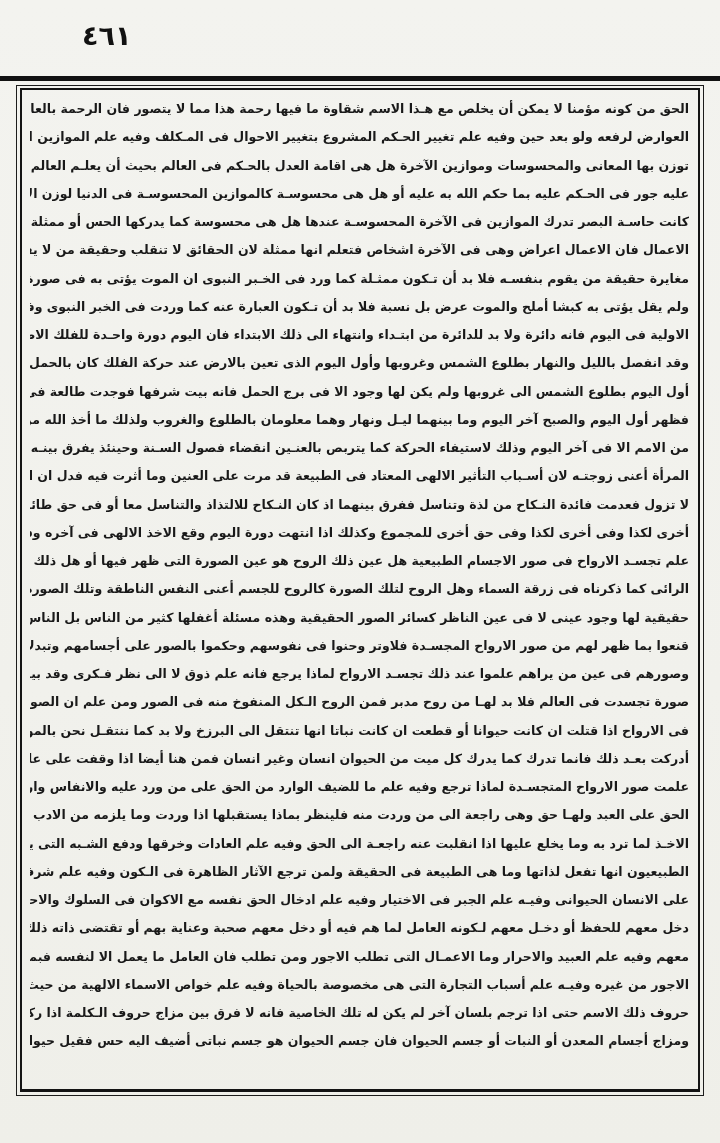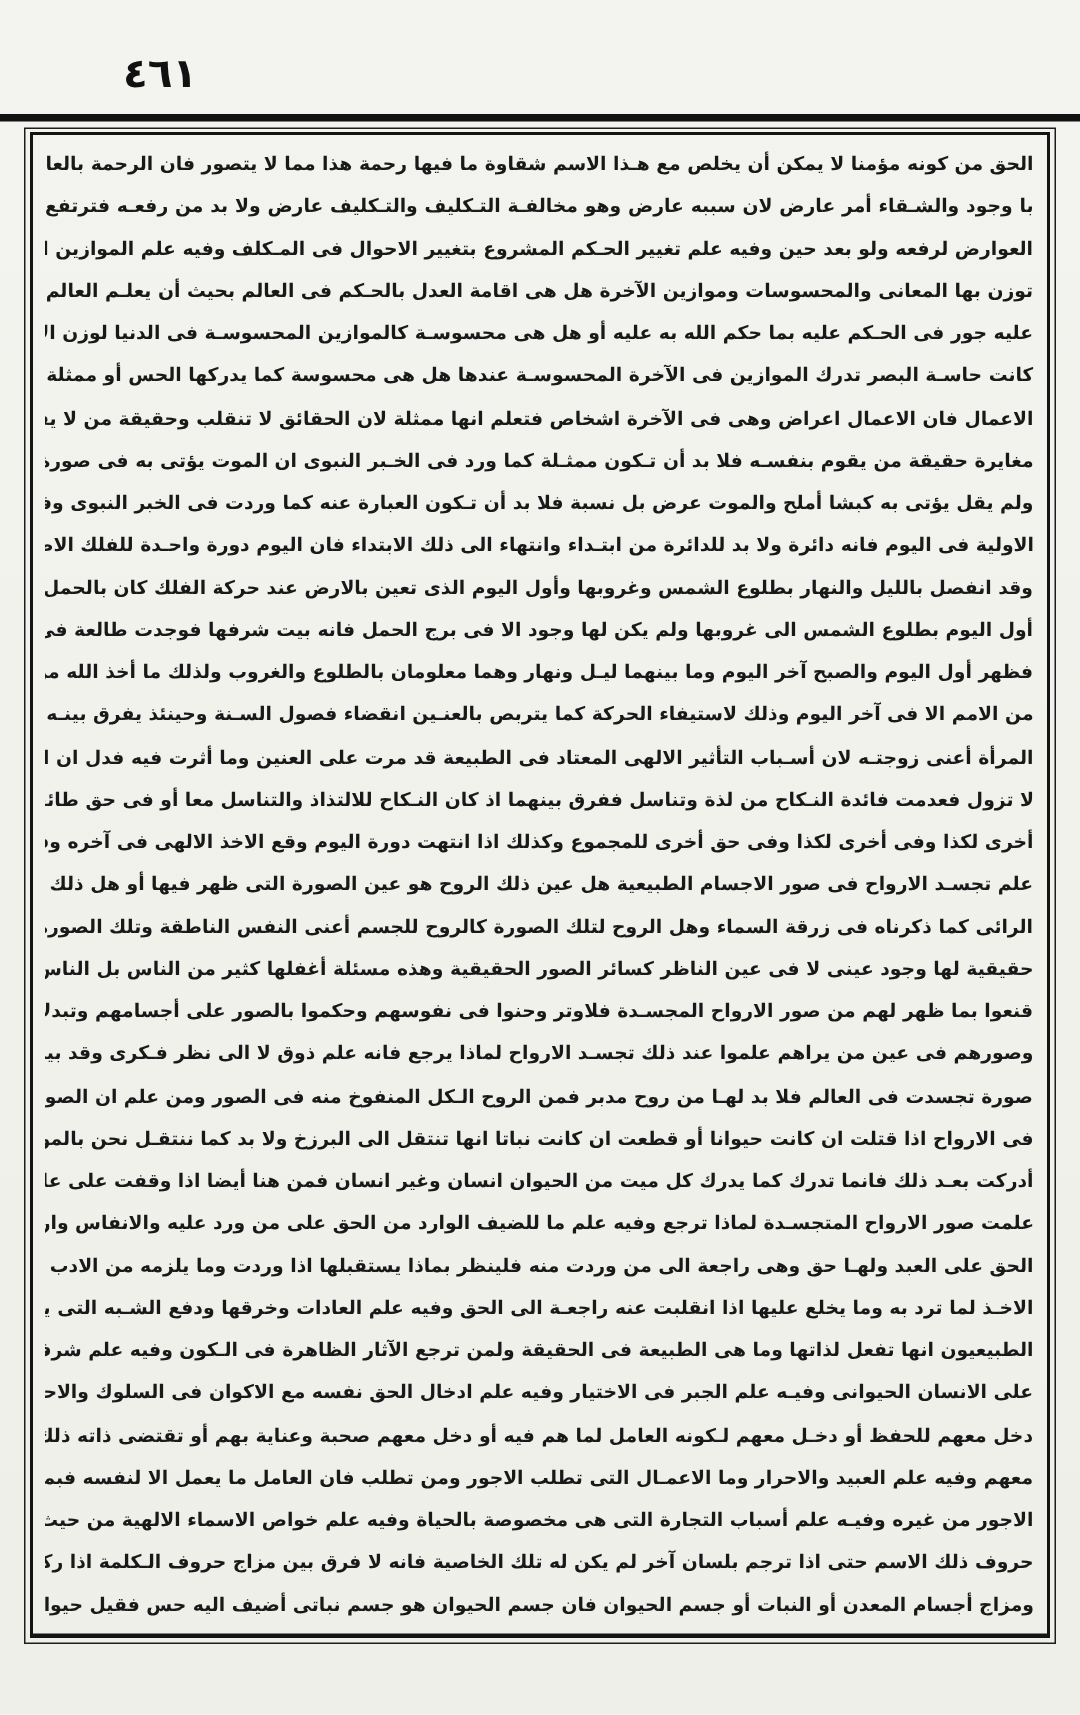--- a/index.html
+++ b/index.html
@@ -13,21 +13,21 @@
   }
   .page {
     position: relative;
     width: 720px;
     height: 1143px;
     background: linear-gradient(180deg, #f3f3ef 0%, #f1f1ec 60%, #efefe9 100%);
     color: #151515;
   }
   .page-number {
     position: absolute;
-    top: 34px;
+    top: 20px;
     left: 82px;
     font-size: 27px;
     font-weight: bold;
     color: #111;
     letter-spacing: 2px;
   }
   .top-rule {
     position: absolute;
     top: 76px;
     left: 0;
@@ -80,21 +80,20 @@
 
 <div class="page">
   <div class="page-number">٤٦١</div>
 
   <div class="top-rule"></div>
 
   <div class="frame-outer">
     <div class="frame-inner">
       <div class="text-block">
           <div class="line">الحق من كونه مؤمنا لا يمكن أن يخلص مع هـذا الاسم شقاوة ما فيها رحمة هذا مما لا يتصور فان الرحمة بالعالم أصـل ذاتى</div>
-          <div class="line">با وجود والشـقاء أمر عارض لان سببه عارض وهو مخالفـة التـكليف والتـكليف عارض ولا بد من رفعـه فترتفع</div>
           <div class="line">العوارض لرفعه ولو بعد حين وفيه علم تغيير الحـكم المشروع بتغيير الاحوال فى المـكلف وفيه علم الموازين المعنوية التى</div>
           <div class="line">توزن بها المعانى والمحسوسات وموازين الآخرة هل هى اقامة العدل بالحـكم فى العالم بحيث أن يعلـم العالم كله انه ما طرأ</div>
           <div class="line">عليه جور فى الحـكم عليه بما حكم الله به عليه أو هل هى محسوسـة كالموازين المحسوسـة فى الدنيا لوزن الاشياء واذا</div>
           <div class="line">كانت حاسـة البصر تدرك الموازين فى الآخرة المحسوسـة عندها هل هى محسوسة كما يدركها الحس أو ممثلة كتمثل</div>
           <div class="line">الاعمال فان الاعمال اعراض وهى فى الآخرة اشخاص فتعلم انها ممثلة لان الحقائق لا تنقلب وحقيقة من لا يقوم بنفسه</div>
           <div class="line">مغايرة حقيقة من يقوم بنفسـه فلا بد أن تـكون ممثـلة كما ورد فى الخـبر النبوى ان الموت يؤتى به فى صورة كبش أملح</div>
           <div class="line">ولم يقل يؤتى به كبشا أملح والموت عرض بل نسبة فلا بد أن تـكون العبارة عنه كما وردت فى الخبر النبوى وفيـه علم ما هى</div>
           <div class="line">الاولية فى اليوم فانه دائرة ولا بد للدائرة من ابتـداء وانتهاء الى ذلك الابتداء فان اليوم دورة واحـدة للفلك الاطلس</div>
           <div class="line">وقد انفصل بالليل والنهار بطلوع الشمس وغروبها وأول اليوم الذى تعين بالارض عند حركة الفلك كان بالحمل ثم ظهر</div>
           <div class="line">أول اليوم بطلوع الشمس الى غروبها ولم يكن لها وجود الا فى برج الحمل فانه بيت شرفها فوجدت طالعة فى برج الحمـل</div>

